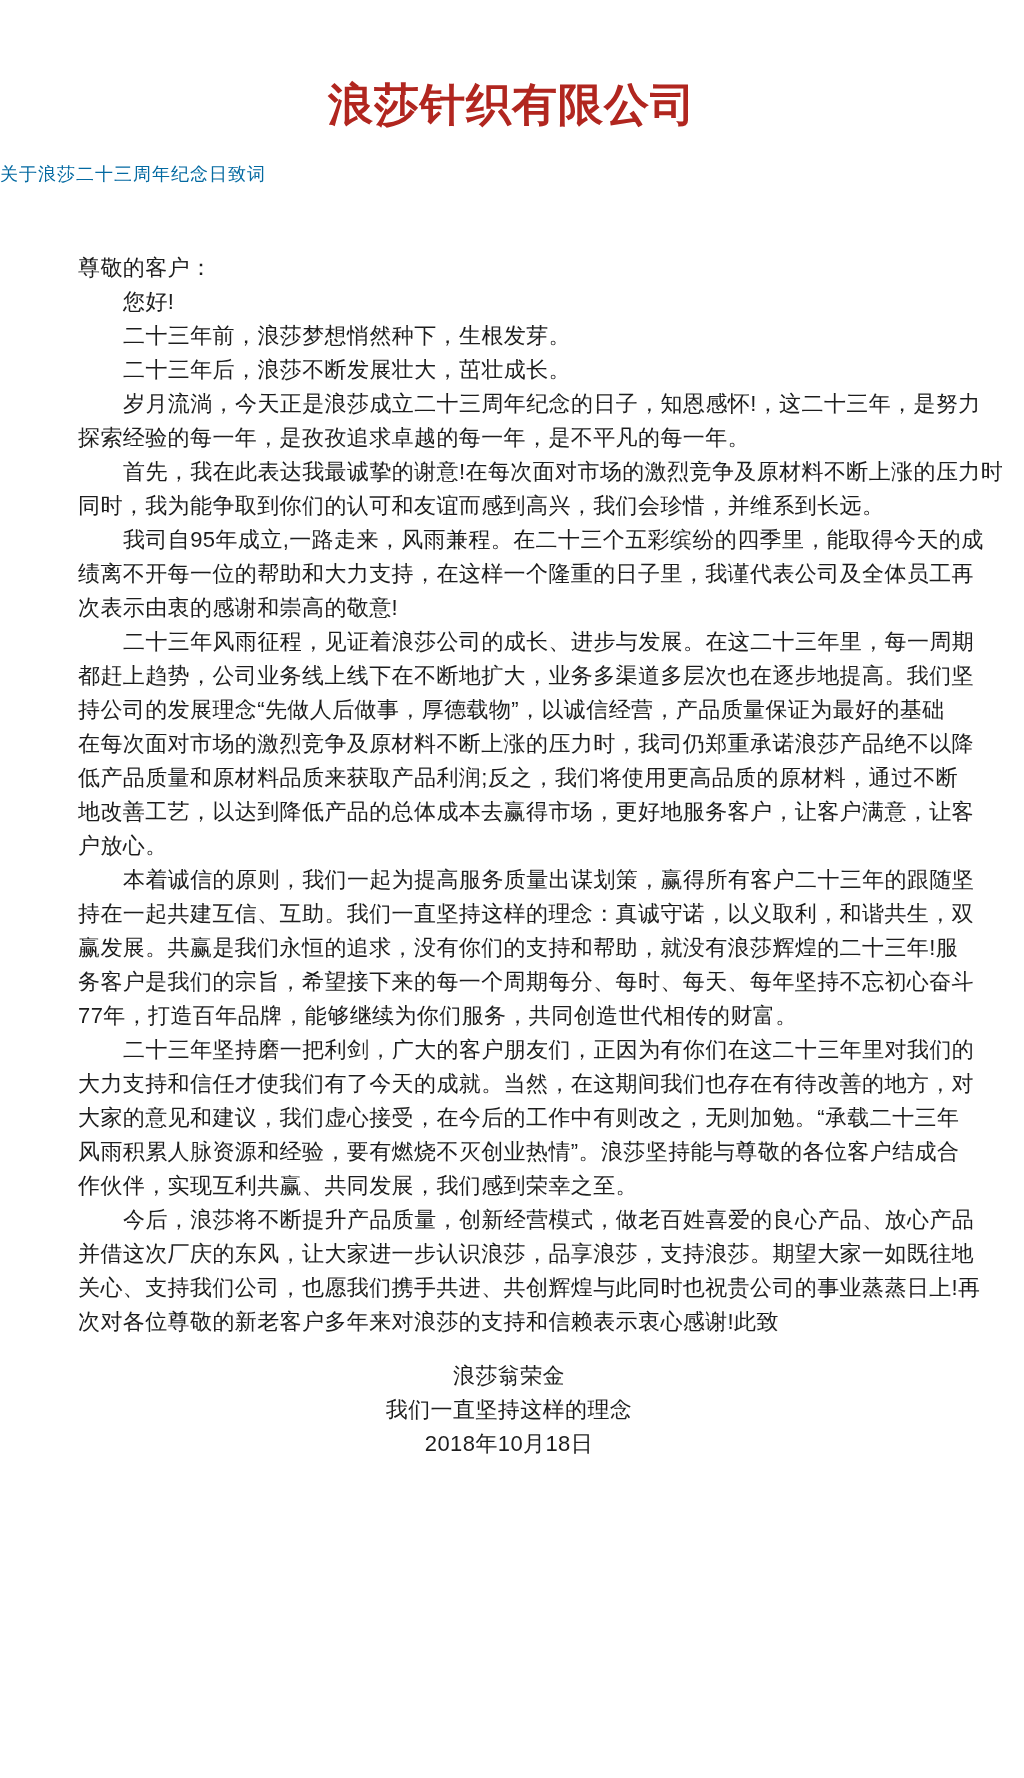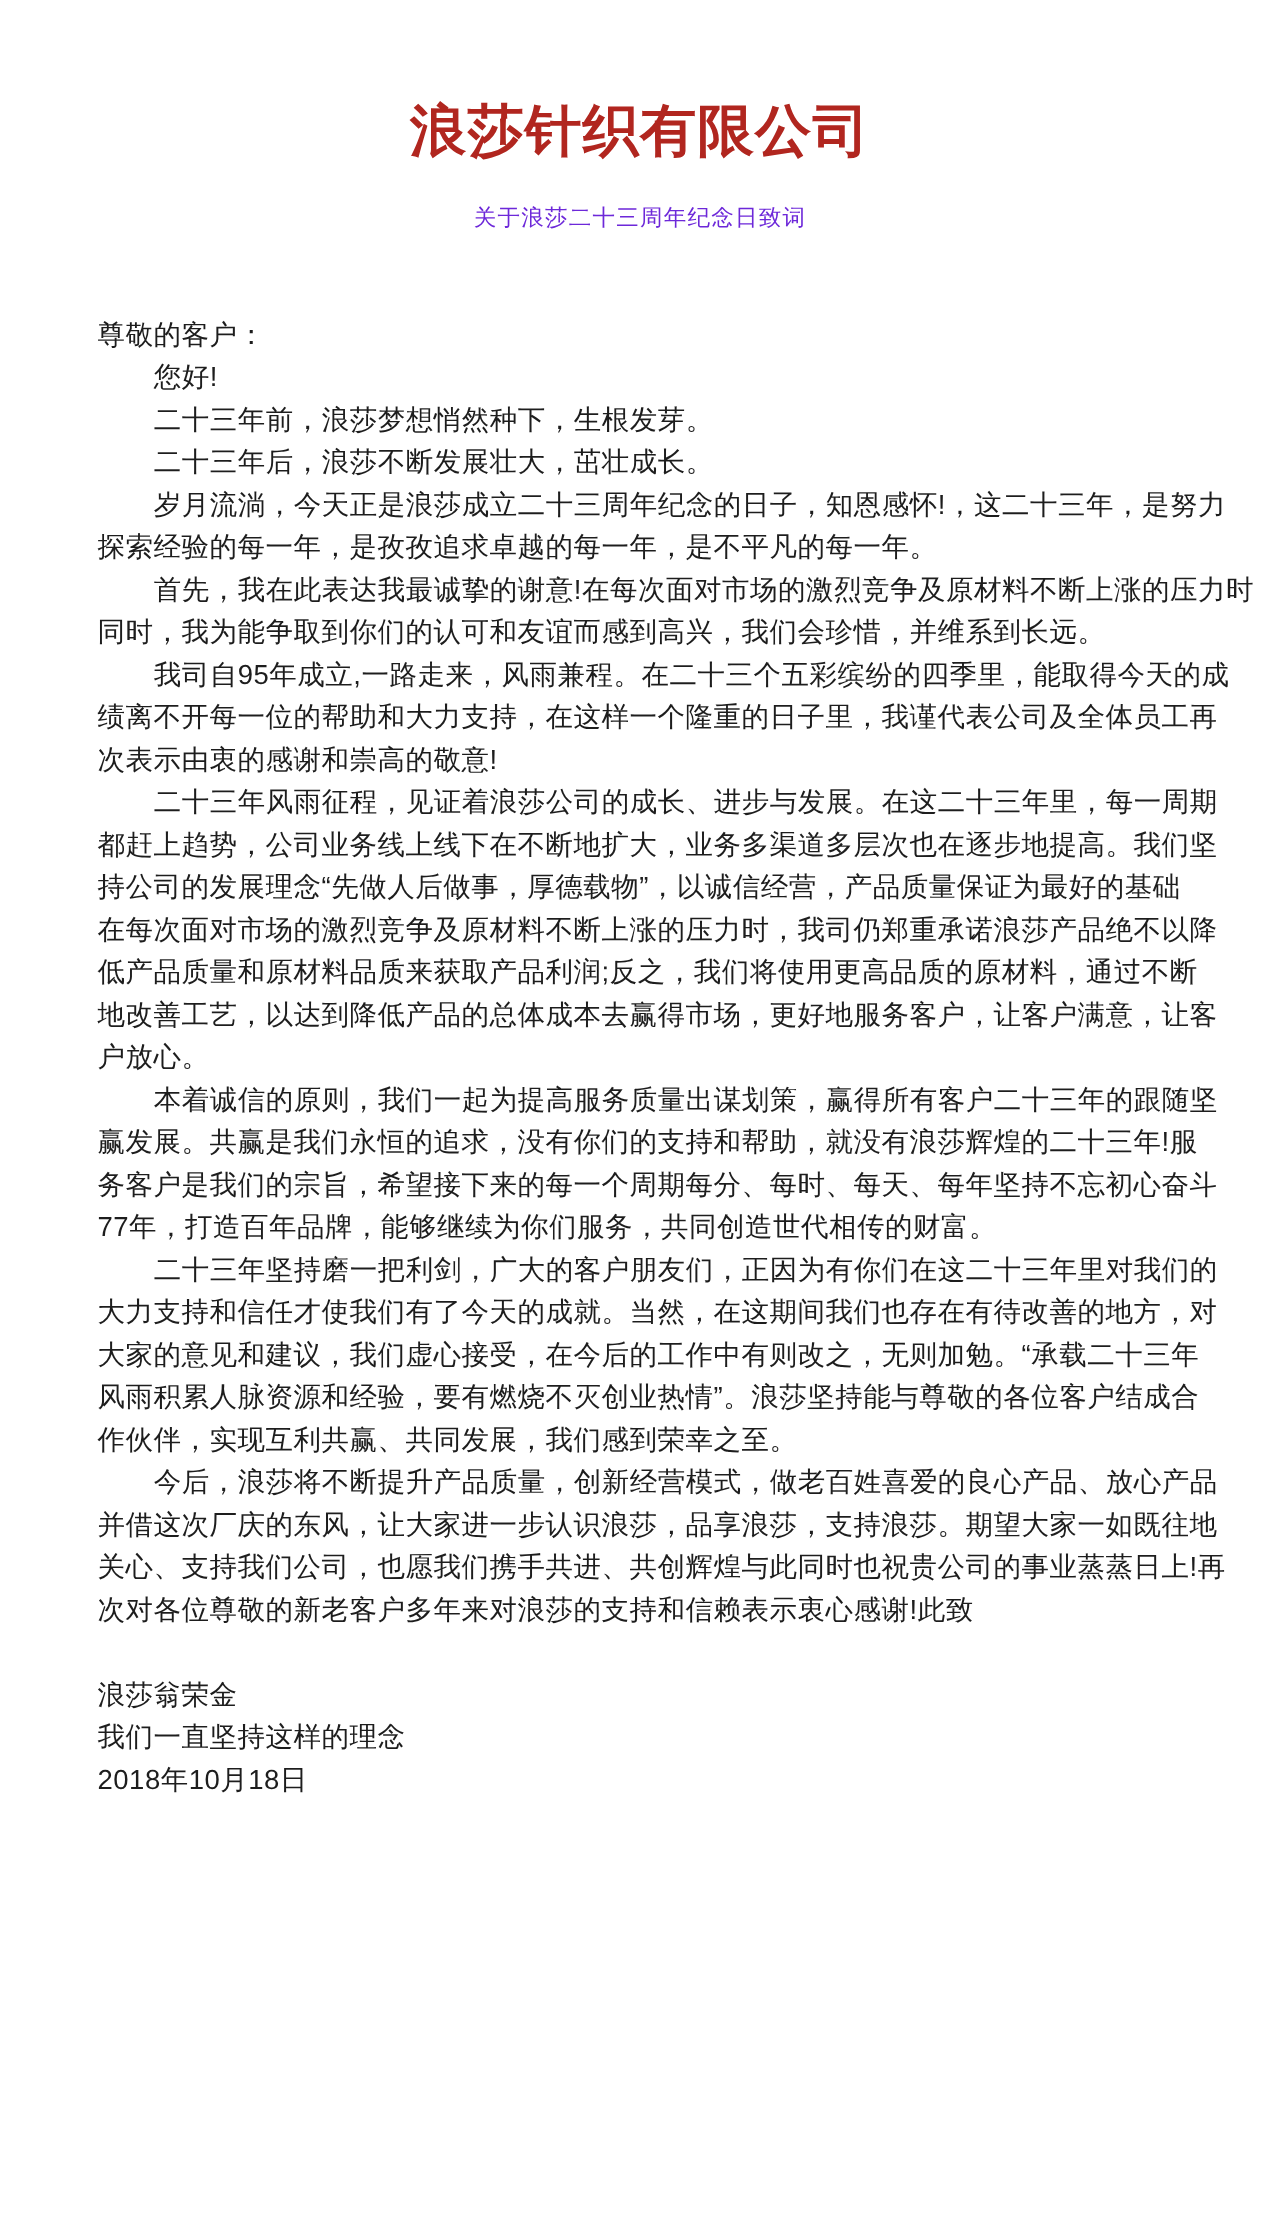--- a/index.html
+++ b/index.html
@@ -21,44 +21,43 @@
     padding-top: 78px;
     text-align: center;
     font-size: 45px;
     line-height: 54px;
     font-weight: 800;
     letter-spacing: 1px;
     color: var(--accent, #b1261f);
   }
   .doc-subtitle {
     margin-top: 30px;
-    text-align: center;
     font-size: 18px;
     line-height: 24px;
     letter-spacing: 1px;
-    color: #6d28d9;
+    color: #0369a1;
   }
   .letter-body {
     margin-top: 65px;
     padding-left: 78px;
     padding-right: 68px;
     font-size: 22px;
     line-height: 34px;
     letter-spacing: 0.4px;
   }
   .line {
     white-space: nowrap;
     height: 34px;
   }
   .line.indent {
     padding-left: 45px;
   }
   .signature-block {
-    margin-top: 34px;
-    text-align: left;
+    margin-top: 20px;
+    text-align: center;
     padding-right: 16px;
   }
   .signature-block .line {
     padding-left: 0;
   }
 </style>
 </head>
 <body>
 
 <div class="page">
@@ -81,20 +80,21 @@
         <div class="line">绩离不开每一位的帮助和大力支持，在这样一个隆重的日子里，我谨代表公司及全体员工再</div>
         <div class="line">次表示由衷的感谢和崇高的敬意!</div>
         <div class="line indent">二十三年风雨征程，见证着浪莎公司的成长、进步与发展。在这二十三年里，每一周期</div>
         <div class="line">都赶上趋势，公司业务线上线下在不断地扩大，业务多渠道多层次也在逐步地提高。我们坚</div>
         <div class="line">持公司的发展理念“先做人后做事，厚德载物”，以诚信经营，产品质量保证为最好的基础</div>
         <div class="line">在每次面对市场的激烈竞争及原材料不断上涨的压力时，我司仍郑重承诺浪莎产品绝不以降</div>
         <div class="line">低产品质量和原材料品质来获取产品利润;反之，我们将使用更高品质的原材料，通过不断</div>
         <div class="line">地改善工艺，以达到降低产品的总体成本去赢得市场，更好地服务客户，让客户满意，让客</div>
         <div class="line">户放心。</div>
         <div class="line indent">本着诚信的原则，我们一起为提高服务质量出谋划策，赢得所有客户二十三年的跟随坚</div>
+        <div class="line">持在一起共建互信、互助。我们一直坚持这样的理念：真诚守诺，以义取利，和谐共生，双</div>
         <div class="line">赢发展。共赢是我们永恒的追求，没有你们的支持和帮助，就没有浪莎辉煌的二十三年!服</div>
         <div class="line">务客户是我们的宗旨，希望接下来的每一个周期每分、每时、每天、每年坚持不忘初心奋斗</div>
         <div class="line">77年，打造百年品牌，能够继续为你们服务，共同创造世代相传的财富。</div>
         <div class="line indent">二十三年坚持磨一把利剑，广大的客户朋友们，正因为有你们在这二十三年里对我们的</div>
         <div class="line">大力支持和信任才使我们有了今天的成就。当然，在这期间我们也存在有待改善的地方，对</div>
         <div class="line">大家的意见和建议，我们虚心接受，在今后的工作中有则改之，无则加勉。“承载二十三年</div>
         <div class="line">风雨积累人脉资源和经验，要有燃烧不灭创业热情”。浪莎坚持能与尊敬的各位客户结成合</div>
         <div class="line">作伙伴，实现互利共赢、共同发展，我们感到荣幸之至。</div>
         <div class="line indent">今后，浪莎将不断提升产品质量，创新经营模式，做老百姓喜爱的良心产品、放心产品</div>
         <div class="line">并借这次厂庆的东风，让大家进一步认识浪莎，品享浪莎，支持浪莎。期望大家一如既往地</div>

